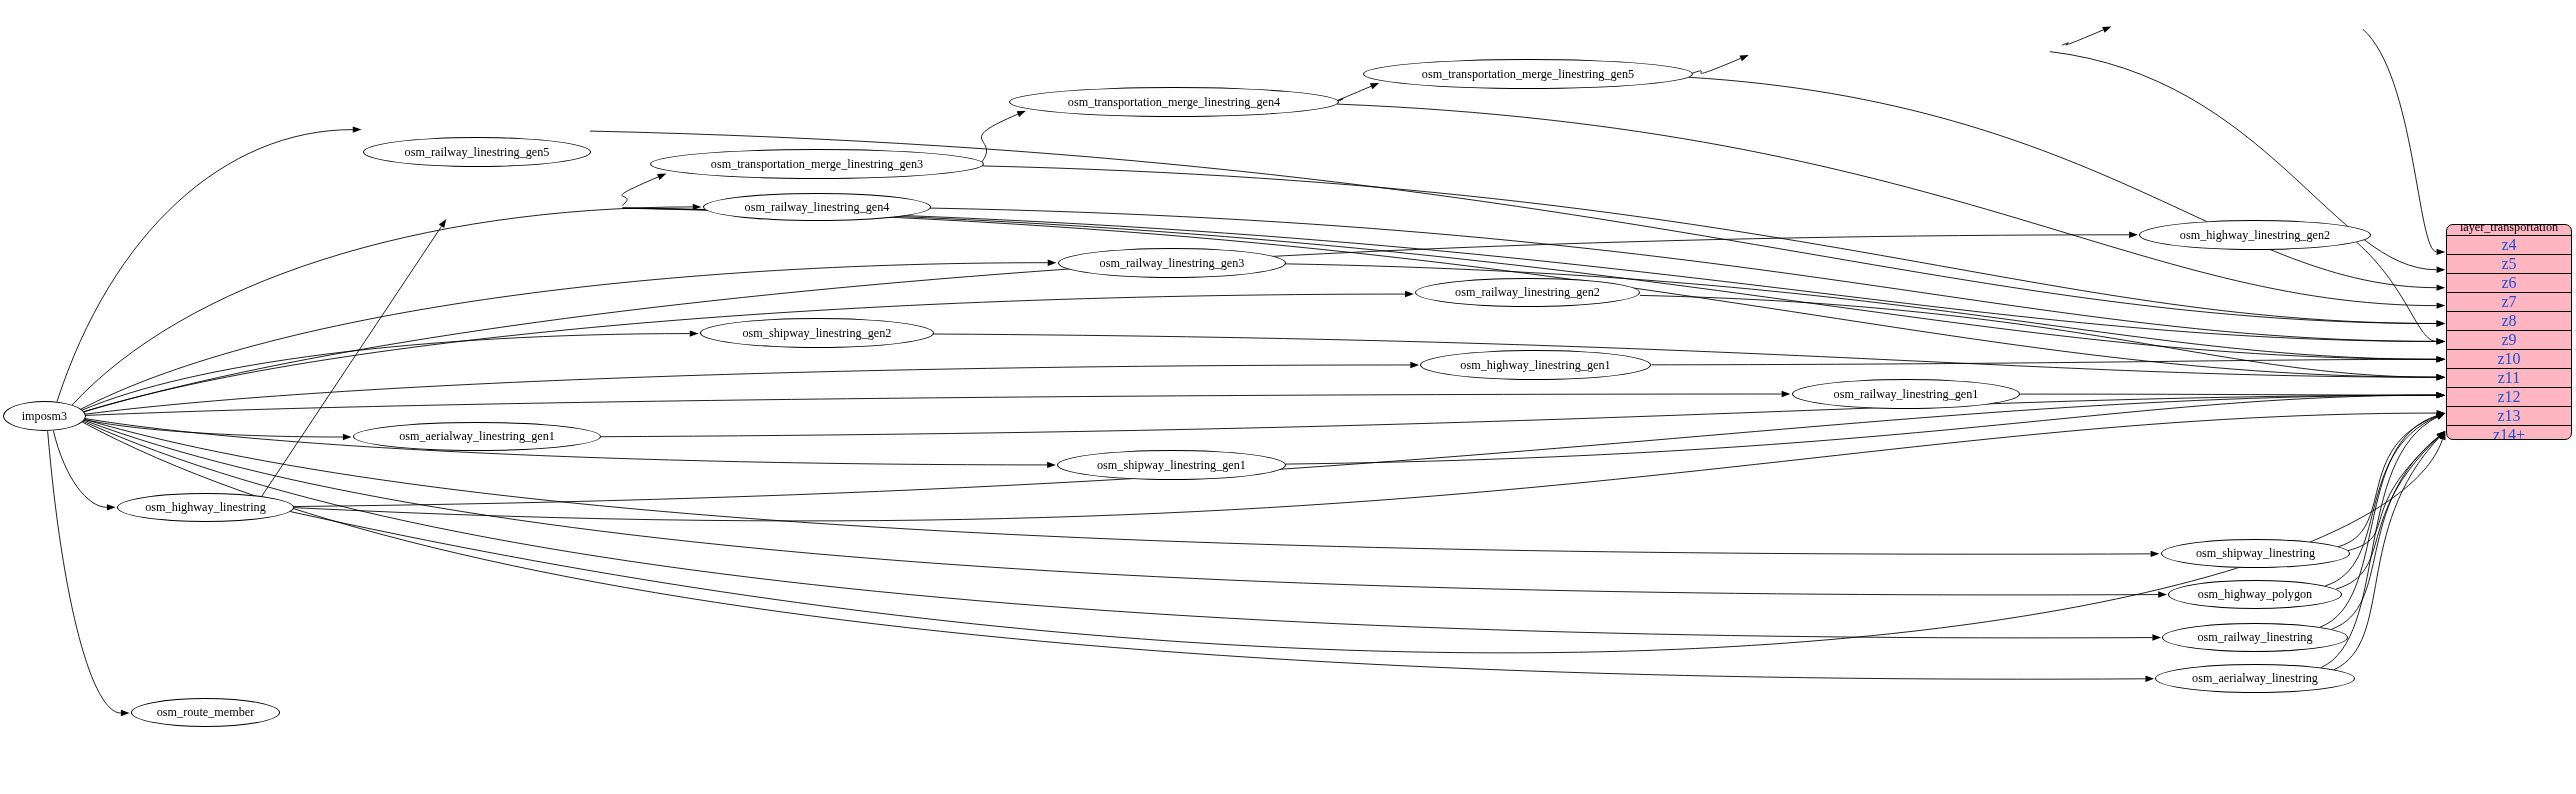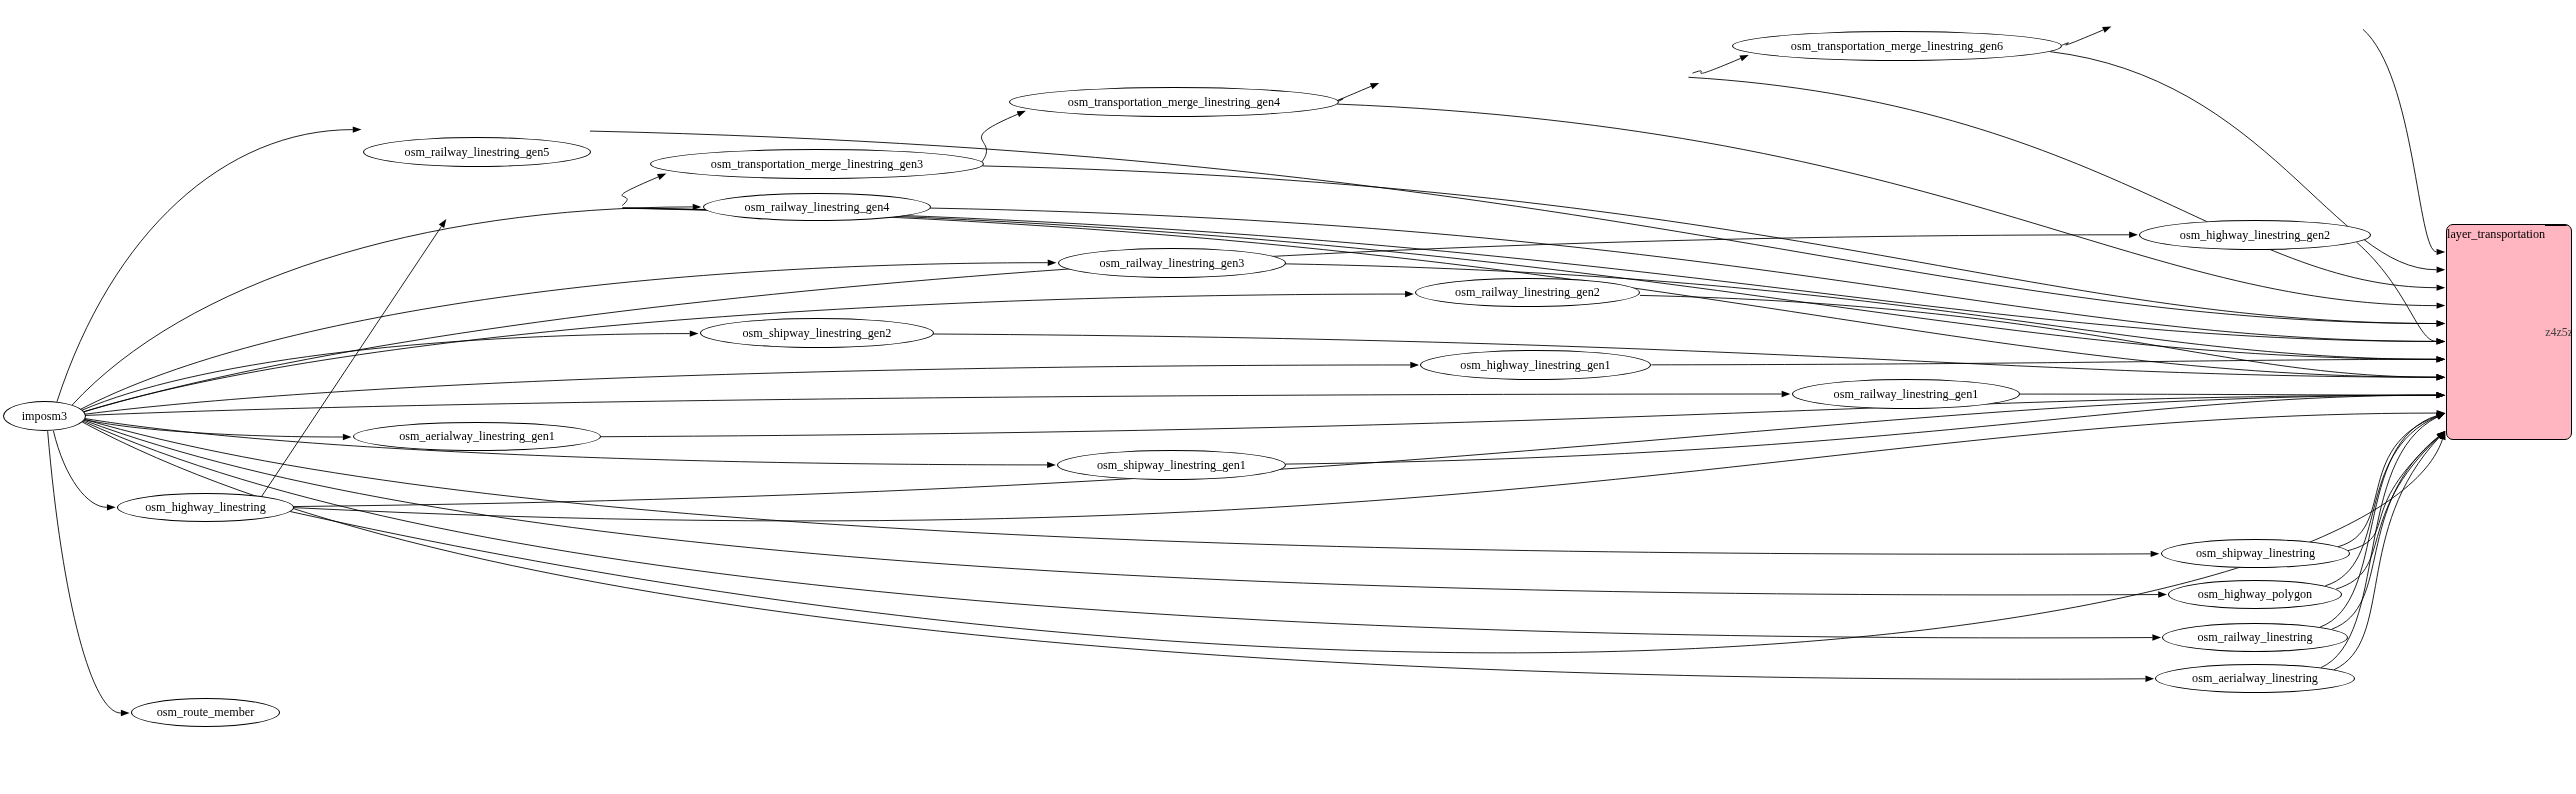--- a/index.html
+++ b/index.html
@@ -3,23 +3,23 @@
 <meta charset="utf-8">
 <style>
   html,body{margin:0;padding:0;background:#ffffff;}
   #canvas{position:relative;width:2576px;height:795px;background:#ffffff;overflow:hidden;
           font-family:"Liberation Serif","DejaVu Serif",serif;}
   #edges{position:absolute;left:0;top:0;z-index:0;}
   .node{position:absolute;z-index:1;border:0.9px solid #000;border-radius:50%;background:#fff;
         display:flex;align-items:center;justify-content:center;white-space:nowrap;
         font-size:12.2px;color:#000;box-sizing:border-box;}
   #record{position:absolute;z-index:1;border:0.9px solid #000;border-radius:7px;overflow:hidden;
-          display:flex;box-sizing:border-box;}
+          display:flex;flex-direction:column;box-sizing:border-box;justify-content:center;}
   #record .rtitle{display:flex;align-items:center;justify-content:center;font-size:12.2px;color:#000;white-space:nowrap;}
-  #record .rrow{flex:1;display:flex;align-items:center;justify-content:center;font-size:12px;color:#404040;
+  #record .rrow{flex:1;display:flex;align-items:center;justify-content:center;font-size:16px;color:#1d4ed8;
                 border-top:0.8px solid #000;}
 </style>
 </head>
 <body>
 
 <div id="canvas">
   <svg id="edges" width="2576" height="795" viewBox="0 0 4433 1368">
       <path d="M 98.0 691.3 C 192.3 400.9, 386.2 223.0, 607.0 223.0" fill="none" stroke="#000000" stroke-width="1.5"></path>
       <polygon points="622,223 607.0,228.5 607.0,217.5" fill="#000000"></polygon>
       <path d="M 124.2 696.9 C 319.1 485.5, 719.7 356.0, 1192.0 356.0" fill="none" stroke="#000000" stroke-width="1.5"></path>
@@ -124,21 +124,21 @@
       <polygon points="4208,741.590909090909 4208.5,757.6 4198.0,754.1" fill="#000000"></polygon>
     </svg>
 
   <div class="node" style="left: 2.9px; top: 401px; width: 83px; height: 30px;">imposm3</div>
   <div class="node" style="left: 117px; top: 493px; width: 177px; height: 29px;">osm_highway_linestring</div>
   <div class="node" style="left: 131px; top: 698px; width: 149px; height: 29px;">osm_route_member</div>
   <div class="node" style="left: 363px; top: 114px; width: 228px; height: 30px; margin-top: 23px;">osm_railway_linestring_gen5</div>
   <div class="node" style="left: 650px; top: 149px; width: 334px; height: 30px;">osm_transportation_merge_linestring_gen3</div>
   <div class="node" style="left: 703px; top: 193px; width: 228px; height: 28px;">osm_railway_linestring_gen4</div>
   <div class="node" style="left: 1009px; top: 87px; width: 330px; height: 30px;">osm_transportation_merge_linestring_gen4</div>
-  <div class="node" style="left: 1732px; top: 31px; width: 330px; height: 30px;">osm_transportation_merge_linestring_gen6</div>
+  <div class="node" style="left: 1363px; top: 59px; width: 330px; height: 30px;">osm_transportation_merge_linestring_gen5</div>
   <div class="node" style="left: 2139px; top: 220px; width: 232px; height: 30px;">osm_highway_linestring_gen2</div>
   <div class="node" style="left: 1058px; top: 248px; width: 228px; height: 30px;">osm_railway_linestring_gen3</div>
   <div class="node" style="left: 1415px; top: 278px; width: 225px; height: 29px;">osm_railway_linestring_gen2</div>
   <div class="node" style="left: 700px; top: 318px; width: 234px; height: 30px;">osm_shipway_linestring_gen2</div>
   <div class="node" style="left: 1420px; top: 350px; width: 231px; height: 30px;">osm_highway_linestring_gen1</div>
   <div class="node" style="left: 1792px; top: 379px; width: 228px; height: 30px;">osm_railway_linestring_gen1</div>
   <div class="node" style="left: 353px; top: 422px; width: 248px; height: 29px;">osm_aerialway_linestring_gen1</div>
   <div class="node" style="left: 1057px; top: 450px; width: 229px; height: 30px;">osm_shipway_linestring_gen1</div>
   <div class="node" style="left: 2161px; top: 539px; width: 189px; height: 29px;">osm_shipway_linestring</div>
   <div class="node" style="left: 2168px; top: 580px; width: 174px; height: 29px;">osm_highway_polygon</div>

